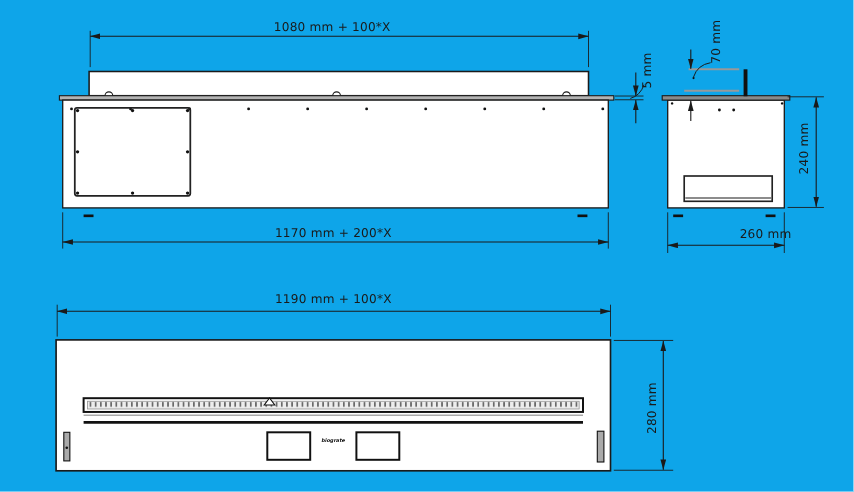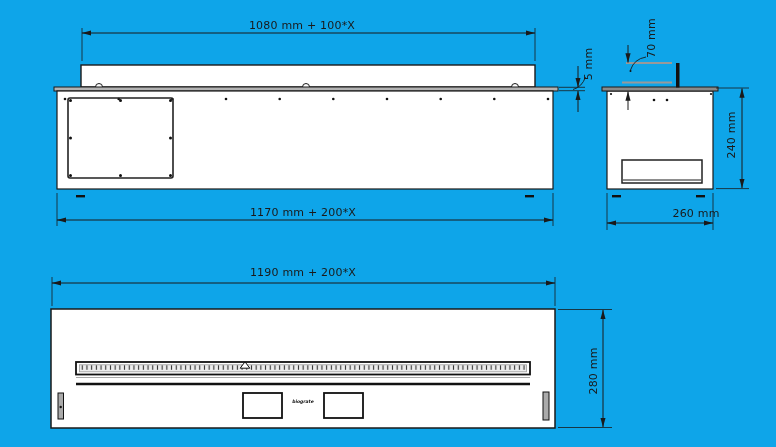--- a/index.html
+++ b/index.html
@@ -160,17 +160,17 @@
   </svg>
 
   <div class="lbl" style="left:302px;top:25px;">1080 mm + 100*X</div>
   <div class="lbl" style="left:303px;top:212px;">1170 mm + 200*X</div>
   <div class="lbl rot" style="left:588px;top:64px;">5 mm</div>
 
   <div class="lbl rot" style="left:651px;top:38px;">70 mm</div>
   <div class="lbl rot" style="left:731px;top:135px;">240 mm</div>
   <div class="lbl" style="left:696px;top:213px;">260 mm</div>
 
-  <div class="lbl" style="left:303px;top:272px;">1190 mm + 200*X</div>
+  <div class="lbl" style="left:303px;top:272px;">1190 mm + 100*X</div>
   <div class="lbl rot" style="left:593px;top:371px;">280 mm</div>
 
   <div class="lbl brand" style="left:303px;top:401px;">biograte</div>
 </div>
 
 </body></html>

